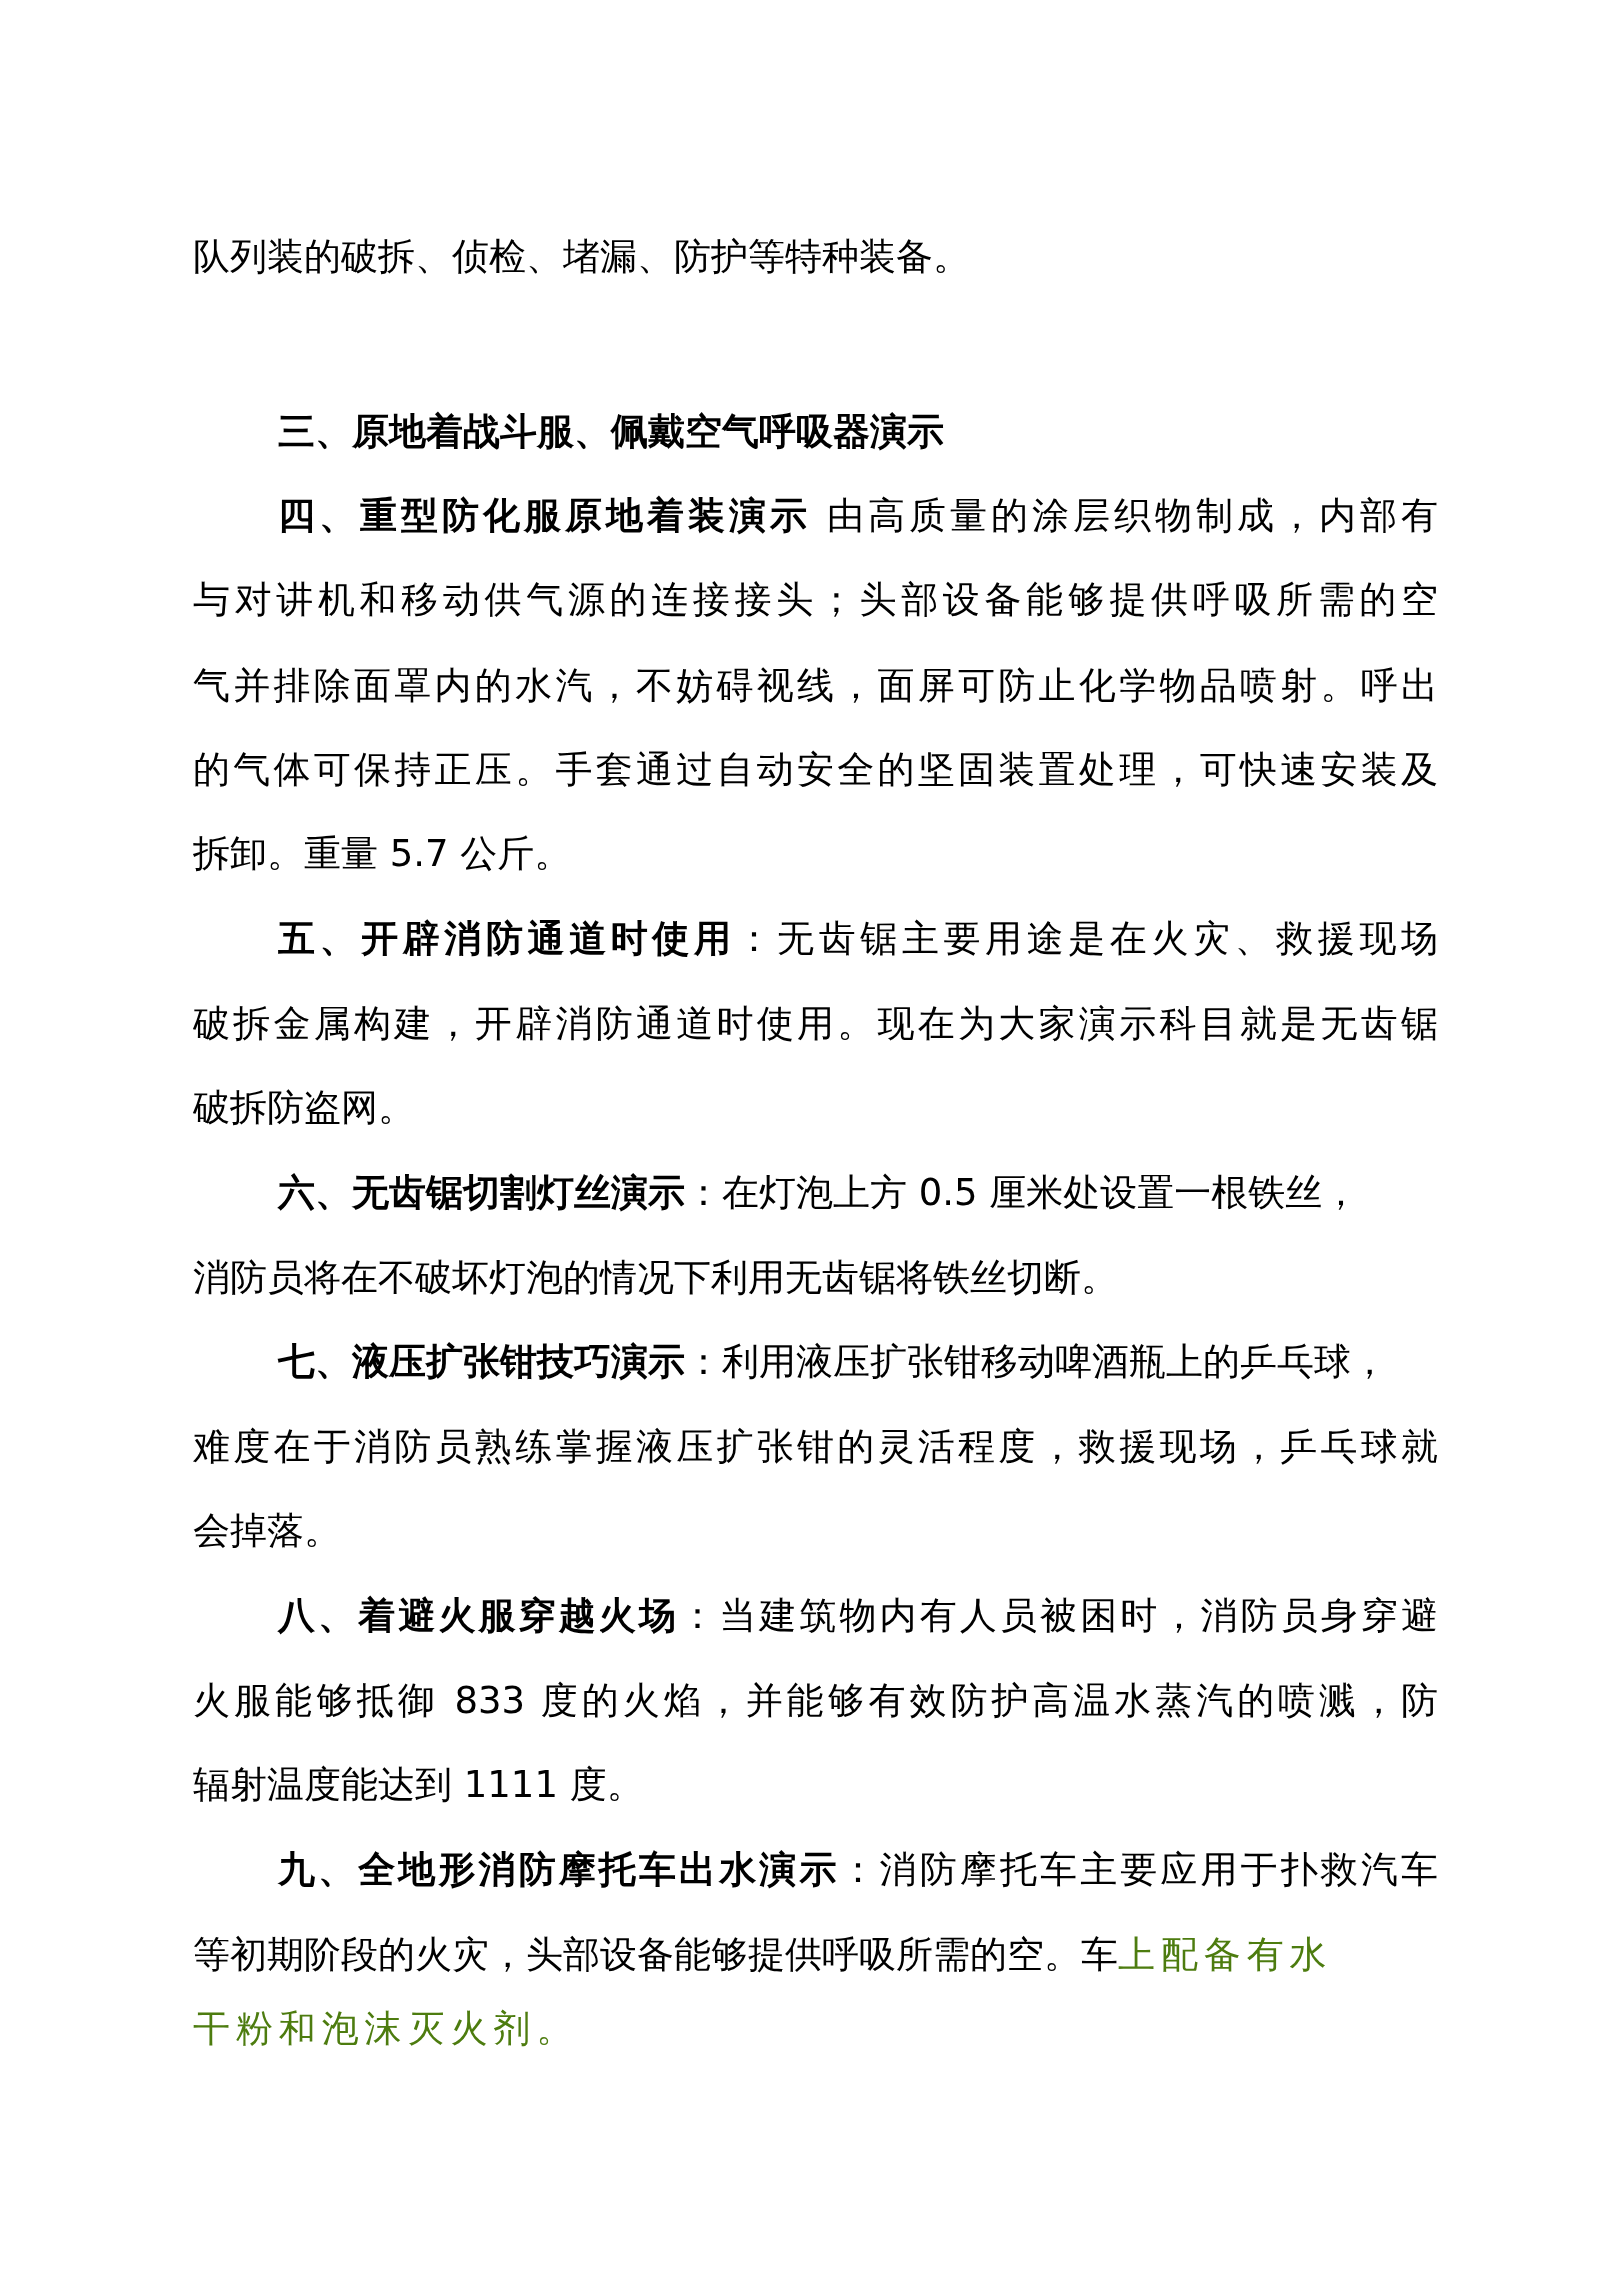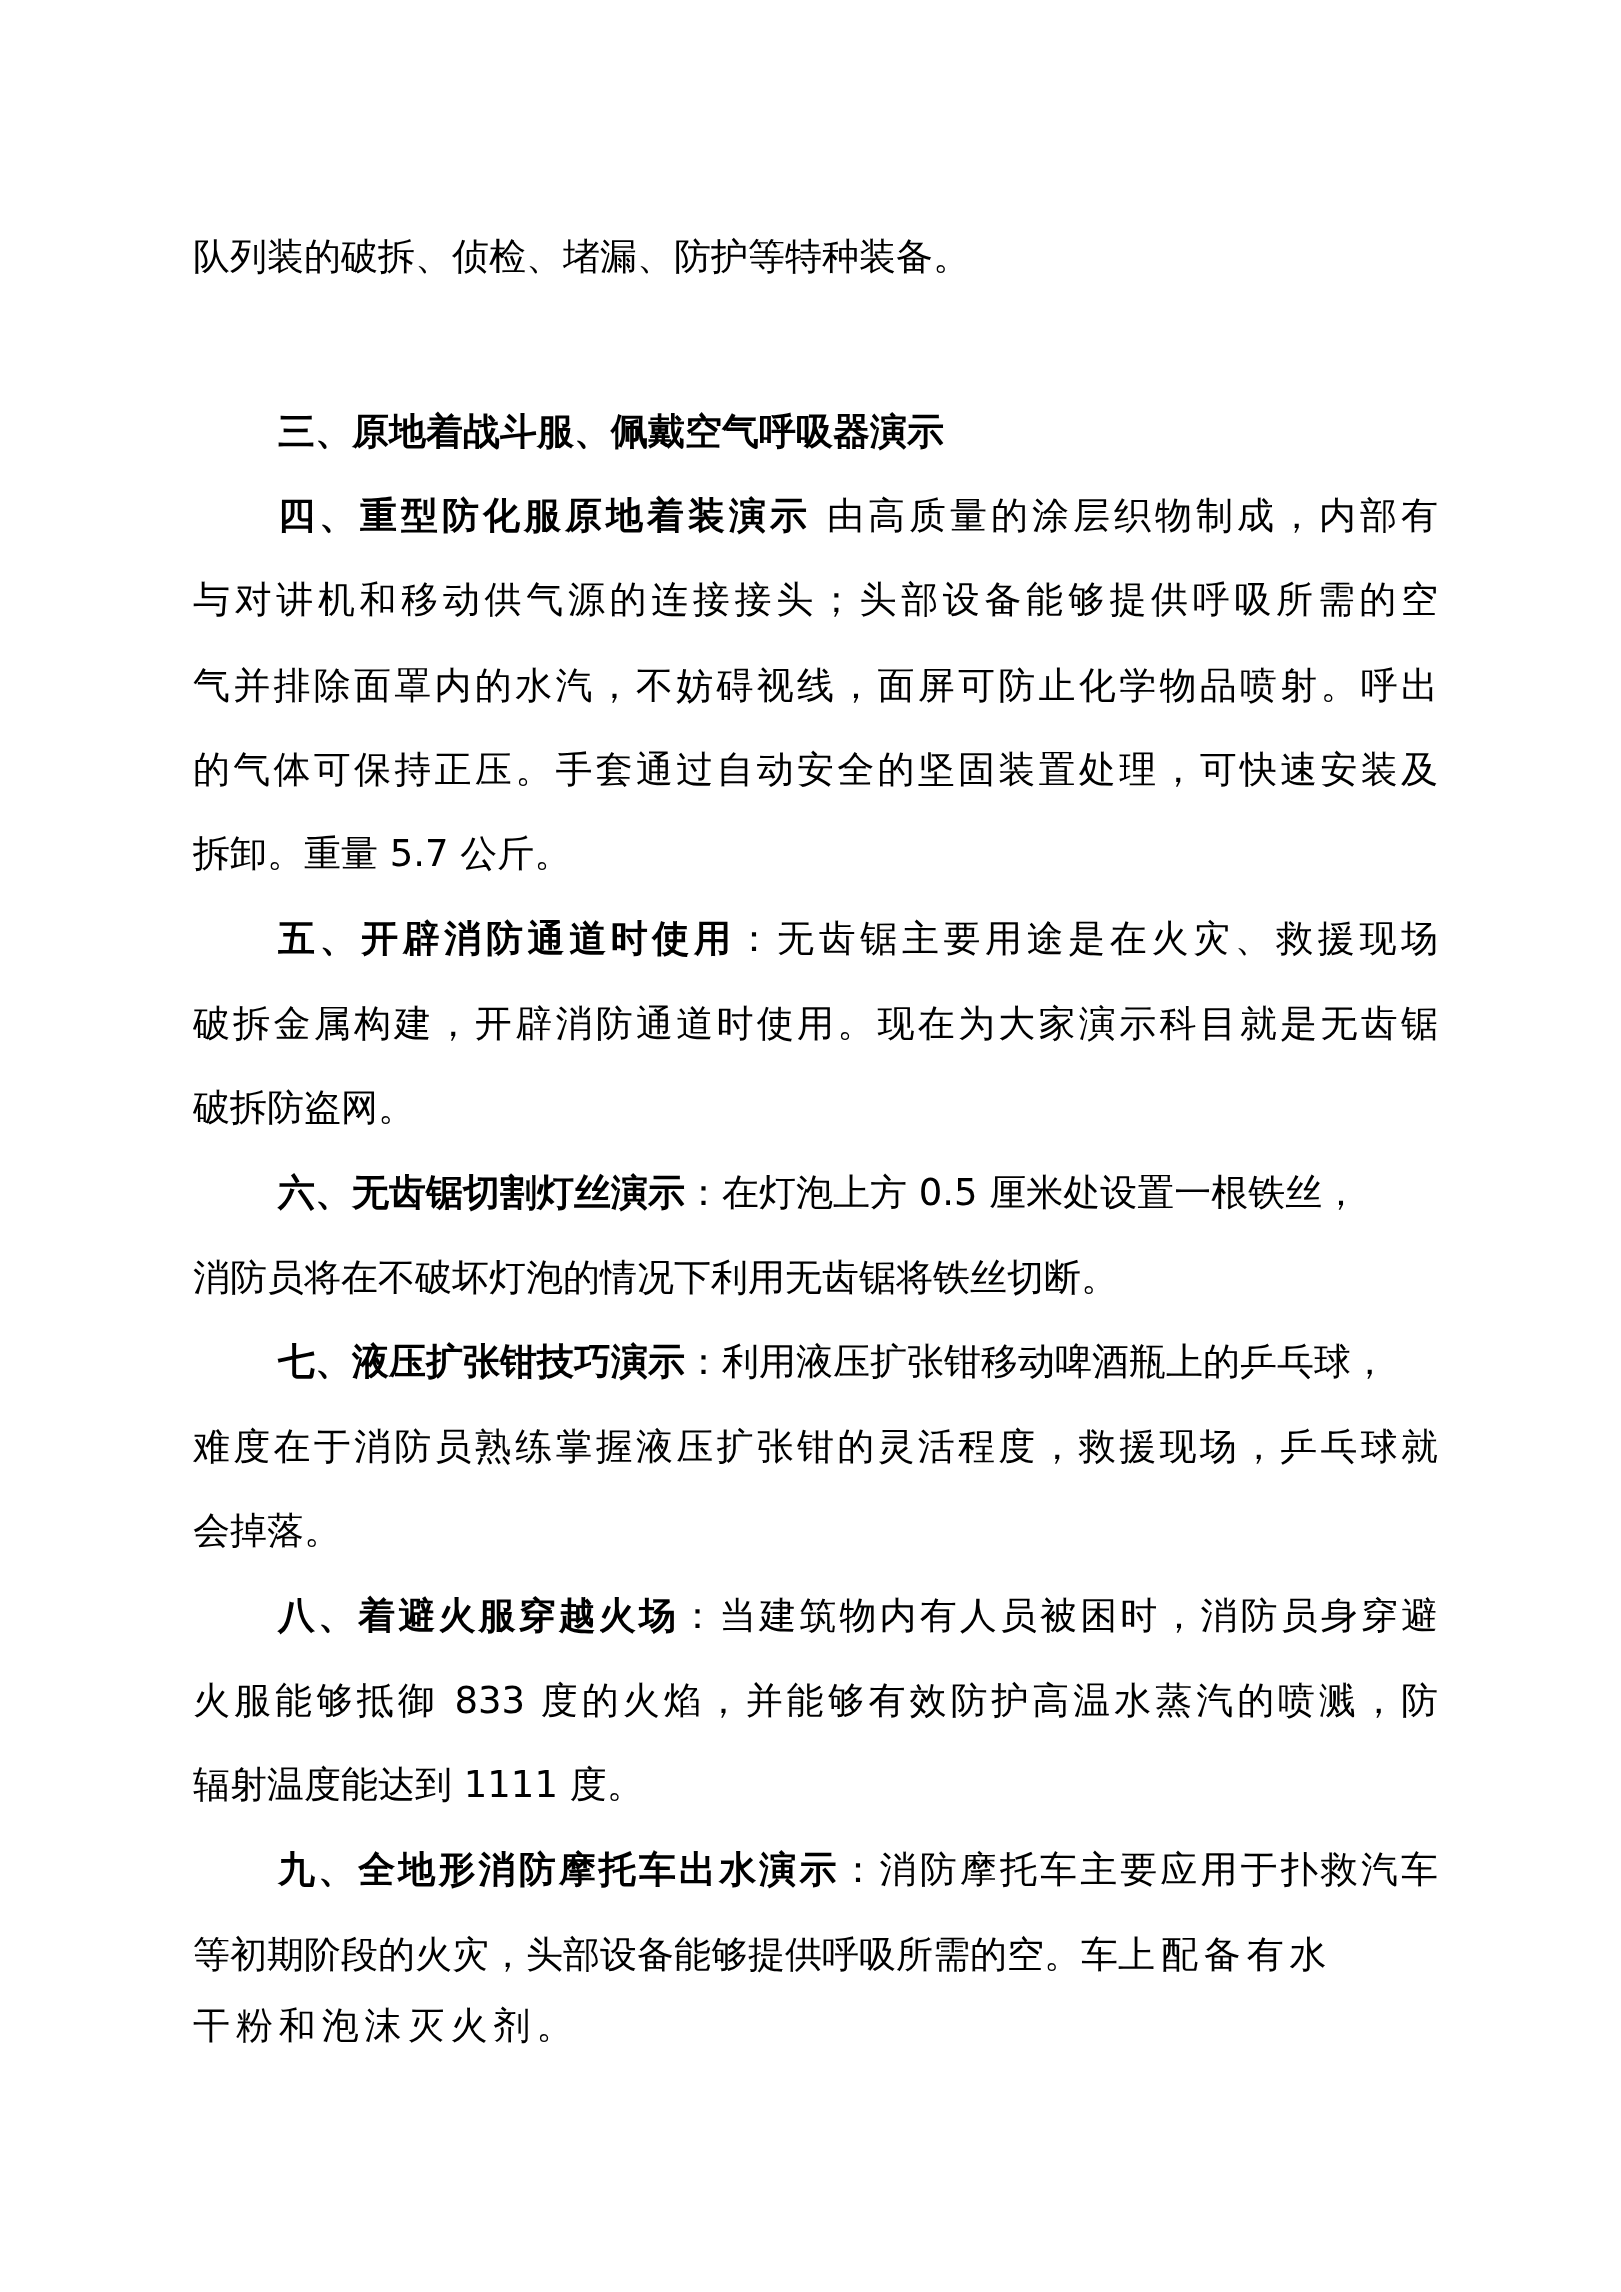--- a/index.html
+++ b/index.html
@@ -33,23 +33,23 @@
       letter-spacing: 0px;
     }
     .indent {
       left: 278px;
       width: 1160px;
     }
     .bold {
       font-weight: bold;
     }
     .serif {
-      font-family: Liberation Mono, monospace;
+      font-family: Liberation Serif, serif;
       font-weight: normal;
-      color: #000000;
+      color: #4d7c0f;
     }
     .justify {
       text-align: justify;
       text-align-last: justify;
     }
   </style>
 </head>
 <body>
 
 <div class="page">

